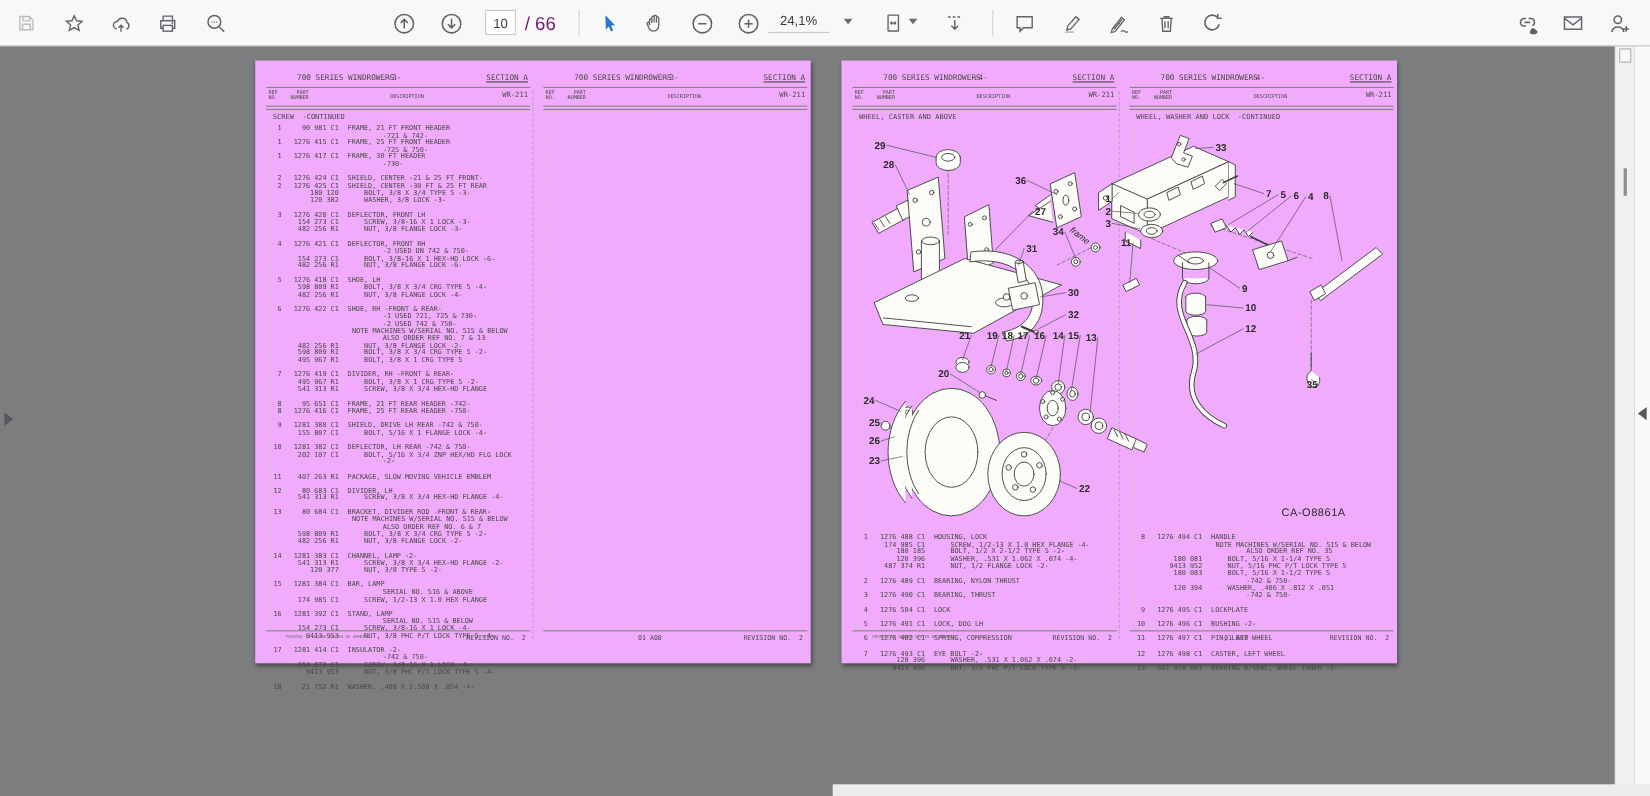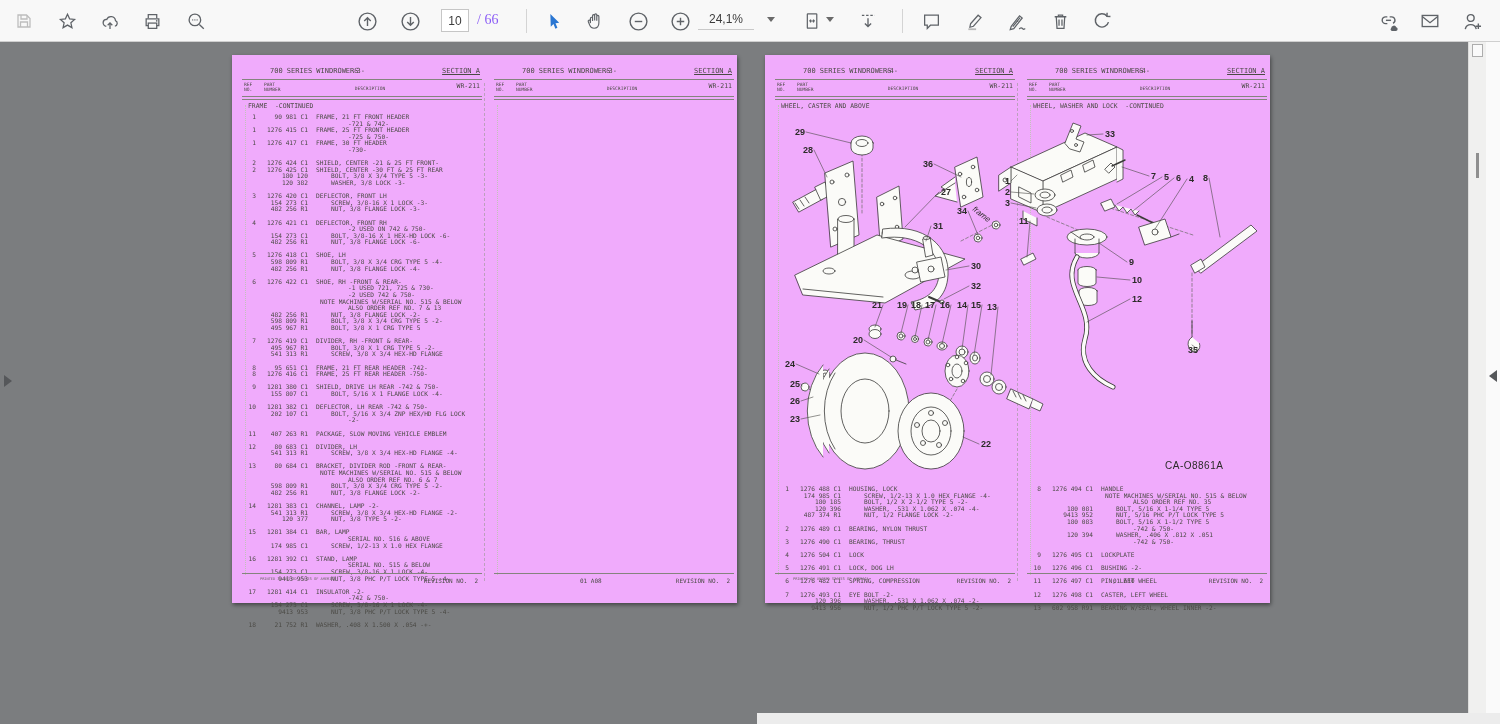--- a/index.html
+++ b/index.html
@@ -4,40 +4,40 @@
 <style>
   * { margin:0; padding:0; box-sizing:border-box; }
   html,body { width:1500px; height:724px; overflow:hidden; font-family:"Liberation Sans", sans-serif; background:#7b7d7f; }
 
   
   .toolbar { position:absolute; left:0; top:0; width:1500px; height:42px; background:#f8f8f8; border-bottom:1px solid #cfcfcf; z-index:30; }
   .tbtn { position:absolute; top:7px; width:28px; height:28px; display:flex; align-items:center; justify-content:center; color:#5f6368; border-radius:3px; cursor:pointer; }
   .tbtn svg { display:block; }
   .tsep { position:absolute; top:9px; width:1px; height:24px; background:#d4d4d4; }
   .pagebox { position:absolute; left:441px; top:9px; width:28px; height:23px; border:1px solid #c6c6c6; background:#fff; font-size:12px; color:#3c3c3c; text-align:center; line-height:22px; }
-  .pagetotal { position:absolute; left:477px; top:12px; font-size:14px; color:#8b5cf6; white-space:pre;font-family:Liberation Serif, serif; }
+  .pagetotal { position:absolute; left:477px; top:12px; font-size:17px; color:#701a75; white-space:pre; }
   .zoomval { position:absolute; left:698px; top:12px; width:56px; text-align:center; font-size:12px; color:#3c3c3c; border-bottom:1px solid #c9c9c9; padding-bottom:3px; cursor:pointer; }
   .caret { position:absolute; top:17px; width:0; height:0; border-left:4px solid transparent; border-right:4px solid transparent; border-top:5px solid #6a6a6a; cursor:pointer; }
 
   
   .canvas { position:absolute; left:0; top:42px; width:1500px; height:682px; background:#7b7d7f; }
 
   .page { position:absolute; top:13px; width:505px; height:548px; background:#f0abfc; box-shadow:1px 2px 4px rgba(0,0,0,.45); z-index:1; }
   .page-left { left:232px; }
   .page-right { left:765px; }
   .page .centerline { position:absolute; left:252px; top:28px; bottom:22px; width:0; border-left:1px dashed #9a9a94; opacity:.6; }
 
   .pcol { position:absolute; top:0; width:240px; height:100%; color:#4b4a45; }
   .pcol.c1 { left:10px; } .pcol.c2 { left:262px; }
   .gutter { position:absolute; left:3px; top:50px; bottom:28px; width:0; border-left:1px dotted #c3c2bb; }
 
   .h1 { position:absolute; left:0; top:12px; width:100%; height:9px; font-family:"DejaVu Sans Mono", monospace; font-size:7px; }
   .h1 .t { position:absolute; left:28px; } .h1 .pn { position:absolute; left:46%; } .h1 .sec { position:absolute; right:2px;text-decoration:underline; }
   .rule1 { position:absolute; left:0; top:24px; width:100%; border-top:1px solid #85847e; }
-  .h2 { position:absolute; left:0; top:27px; width:100%; height:12px; font-family:"DejaVu Sans Mono", monospace; font-size:4.6px; line-height:5.4px; }
+  .h2 { position:absolute; left:0; top:27px; width:100%; height:12px; font-family:"DejaVu Sans Mono", monospace; font-size:4.6px; line-height:5.4px;text-align:right; }
   .h2 .ref { position:absolute; left:2px; } .h2 .part { position:absolute; left:22px; }
   .h2 .desc { position:absolute; left:47%; top:4px; } .h2 .code { position:absolute; right:2px; top:2px; font-size:6.5px; }
   .rule2 { position:absolute; left:0; top:41px; width:100%; border-top:1px solid #85847e; }
   .rule2:after { content:""; display:block; margin-top:1.5px; border-top:1px solid #85847e; }
   .sectitle { position:absolute; left:6px; top:47px; font-family:"DejaVu Sans Mono", monospace; font-size:6.4px; white-space:pre; }
 
   .rows { position:absolute; left:0; width:100%; font-family:"DejaVu Sans Mono", monospace; font-size:6.2px; }
   .rows.top58 { top:58px; } .rows.top430 { top:430px; }
   .prow { height:6.6px; display:flex; white-space:pre; }
   .prow .cr { width:14px; text-align:right; flex:none; }
@@ -231,21 +231,21 @@
         <span class="sec">SECTION  A</span>
       </div>
       <div class="rule1"></div>
       <div class="h2">
         <span class="ref">REF<br>NO.</span>
         <span class="part">PART<br>NUMBER</span>
         <span class="desc">DESCRIPTION</span>
         <span class="code">WR-211</span>
       </div>
       <div class="rule2"></div>
-      <div class="sectitle">FRAME  -CONTINUED</div>
+      <div class="sectitle">SCREW  -CONTINUED</div>
       <div class="rows top58">
           <div class="prow ind0"><span class="cr">1</span><span class="cp">90 981 C1</span><span class="cd">FRAME, 21 FT FRONT HEADER</span></div>
           <div class="prow ind2"><span class="cr"></span><span class="cp"></span><span class="cd">-721 &amp; 742-</span></div>
           <div class="prow ind0"><span class="cr">1</span><span class="cp">1276 415 C1</span><span class="cd">FRAME, 25 FT FRONT HEADER</span></div>
           <div class="prow ind2"><span class="cr"></span><span class="cp"></span><span class="cd">-725 &amp; 750-</span></div>
           <div class="prow ind0"><span class="cr">1</span><span class="cp">1276 417 C1</span><span class="cd">FRAME, 30 FT HEADER</span></div>
           <div class="prow ind2"><span class="cr"></span><span class="cp"></span><span class="cd">-730-</span></div>
           <div class="prow"></div>
           <div class="prow ind0"><span class="cr">2</span><span class="cp">1276 424 C1</span><span class="cd">SHIELD, CENTER -21 &amp; 25 FT FRONT-</span></div>
           <div class="prow ind0"><span class="cr">2</span><span class="cp">1276 425 C1</span><span class="cd">SHIELD, CENTER -30 FT &amp; 25 FT REAR</span></div>

